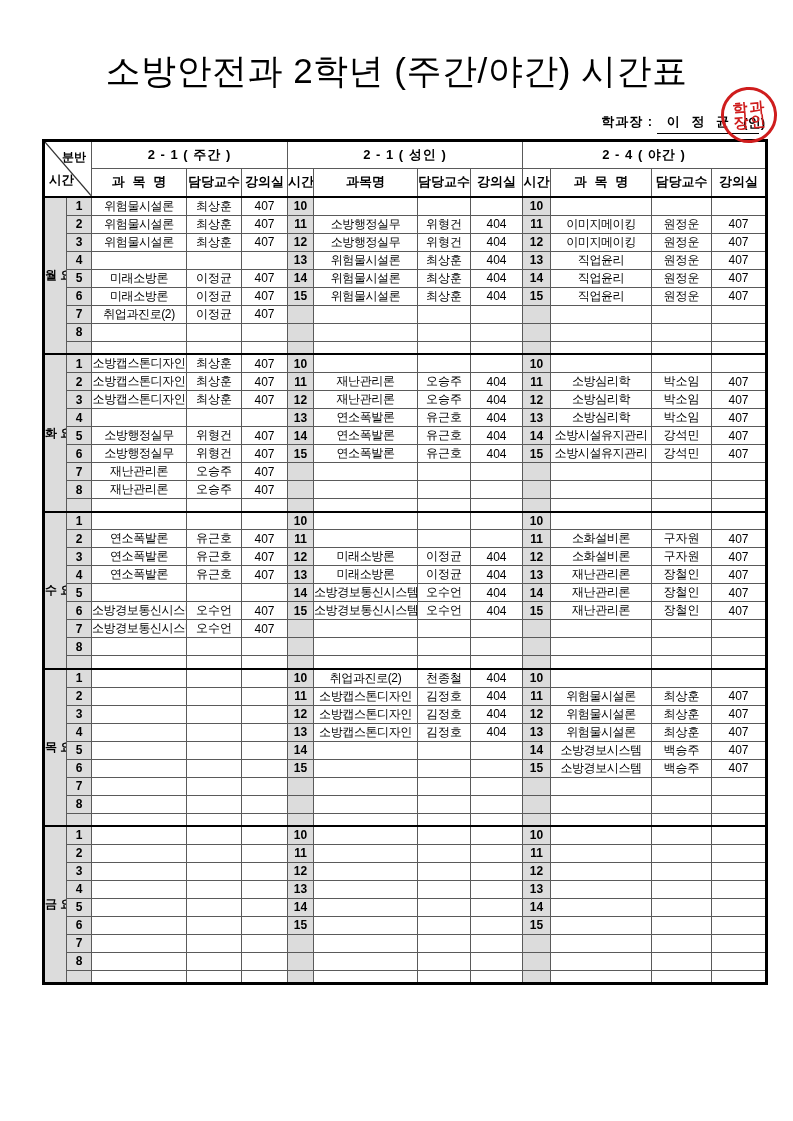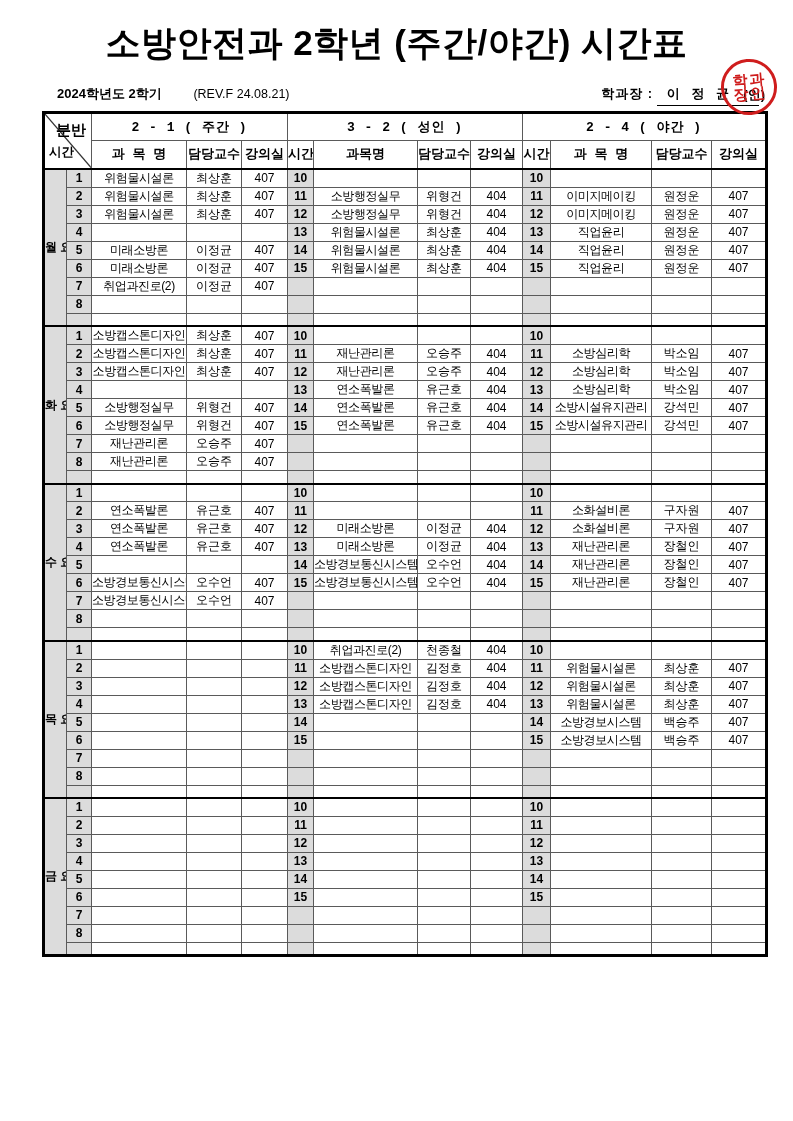--- a/index.html
+++ b/index.html
@@ -1,21 +1,21 @@
 <!DOCTYPE html>
 <html><head>
 <meta charset="utf-8">
 <style>
   * { box-sizing: border-box; }
   html,body { margin:0; padding:0; background:#fff; }
   body { width:793px; height:1121px; font-family:"Liberation Sans","DejaVu Sans",sans-serif; color:#000; position:relative; overflow:hidden; }
 
   .page { position:relative; width:793px; height:1121px; }
 
-  .doc-title { text-align:center; padding-top:20px; font-size:35px; font-weight:700; letter-spacing:0.5px; }
+  .doc-title { text-align:center; padding-top:48px; font-size:35px; font-weight:400; letter-spacing:0.5px; }
 
   .meta-row { position:relative; height:34px; margin-top:10px; font-size:13px; }
   .meta-left { position:absolute; left:57px; top:8px; }
   .semester { font-weight:700; }
   .revision { margin-left:28px; font-weight:400; font-size:12.5px; }
   .meta-right { position:absolute; right:34px; top:8px; font-weight:700; }
   .dept-label { letter-spacing:1px; }
   .dept-name { display:inline-block; border-bottom:1.5px solid #000; padding:0 26px 2px 10px; letter-spacing:4px; }
   .in-suffix { position:absolute; right:-6px; top:1px; font-weight:700; z-index:0; }
   .stamp { position:absolute; right:-18px; top:-26px; width:56px; height:56px;
@@ -24,49 +24,45 @@
            transform:rotate(-5deg); background:transparent; }
   .stamp-glyphs { display:grid; grid-template-columns:auto auto; gap:0 2px;
                   color:#cf1d1d; font-family:"Liberation Serif",serif;
                   font-weight:800; font-size:15px; line-height:14px; text-align:center; }
 
   table.tt { border-collapse:collapse; table-layout:fixed; width:723px; margin-left:42px; border:3px solid #000; }
   .tt th, .tt td { border:1px solid #5a5a5a; padding:0; text-align:center; vertical-align:middle;
                    white-space:nowrap; overflow:hidden; }
   .tt thead th { height:28px; font-size:13px; font-weight:700; background:#fff; }
   .tt thead { border-bottom:2.5px solid #000; }
-  .group-th { font-size:14.5px; letter-spacing:1px;font-family:Liberation Mono, monospace; }
+  .group-th { font-size:14.5px; letter-spacing:1px; }
   .sub-th { font-size:12.5px;font-family:Liberation Mono, monospace; }
 
   .corner { position:relative; padding:0; }
   .corner svg { position:absolute; left:0; top:0; width:100%; height:100%; }
-  .corner-top { position:absolute; top:7px; right:5px; font-size:15px; font-weight:700; }
+  .corner-top { position:absolute; top:7px; right:5px; font-size:12px; font-weight:700; }
   .corner-bottom { position:absolute; bottom:7px; left:4px; font-size:12.5px; font-weight:700; }
 
   .tt td { height:18px; font-size:12px; }
   tr.short td { height:13px; }
   tr.block-top td { border-top:2.5px solid #000; }
   .pnum { background:#dcdcdc; font-weight:700; font-size:12px; }
   .day-cell { background:#dcdcdc; font-weight:700; font-size:13.5px; white-space:pre-line; line-height:20px; }
   .subj { font-size:11px; letter-spacing:-0.4px; }
   .teach { font-size:11.5px; }
   .room { font-size:11.5px; }
 </style>
 </head>
 <body>
 
 <div class="page">
 
   <div class="doc-title">소방안전과 2학년 (주간/야간) 시간표</div>
 
   <div class="meta-row">
-    <div class="meta-left">
-      <span class="semester">2024학년도 2학기</span>
-      <span class="revision">(REV.F  24.08.21)</span>
-    </div>
     <div class="meta-right">
       <span class="dept-label">학과장 :</span>
       <span class="dept-name">이 정 균</span>
       <span class="in-suffix">(인)</span>
       <span class="stamp">
         <span class="stamp-glyphs">
           <span>학</span>
           <span>과</span>
           <span>장</span>
           <span>인</span>
@@ -94,21 +90,21 @@
     <thead>
       <tr>
         <th class="corner" rowspan="2" colspan="2">
           <svg>
               <line x1="0" y1="0" x2="100%" y2="100%" stroke="#333" stroke-width="1.2"></line>
             </svg>
           <span class="corner-top">분반</span>
           <span class="corner-bottom">시간</span>
         </th>
         <th class="group-th" colspan="3">2 - 1 ( 주간 )</th>
-        <th class="group-th" colspan="4">3 - 2 ( 성인  )</th>
+        <th class="group-th" colspan="4">2 - 1 ( 성인  )</th>
         <th class="group-th" colspan="4">2 - 4 ( 야간 )</th>
       </tr>
       <tr>
         <th class="sub-th">과 목 명</th>
         <th class="sub-th">담당교수</th>
         <th class="sub-th">강의실</th>
         <th class="sub-th">시간</th>
         <th class="sub-th">과목명</th>
         <th class="sub-th">담당교수</th>
         <th class="sub-th">강의실</th>

